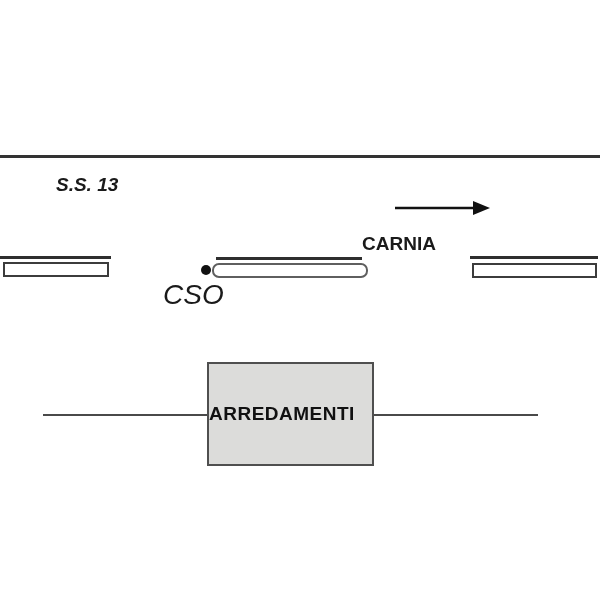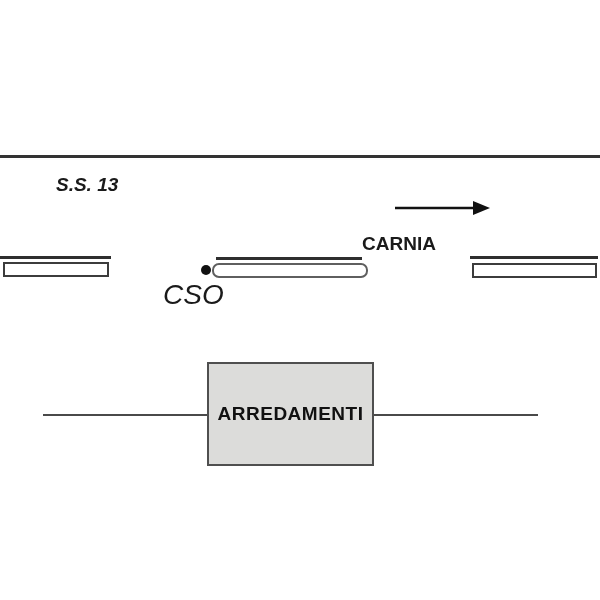--- a/index.html
+++ b/index.html
@@ -100,21 +100,20 @@
   .access-right { left: 374px; top: 414px; width: 164px; }
 
   .building-box {
     left: 207px; top: 362px;
     width: 167px; height: 104px;
     background: #dcdcda;
     border: 2px solid #4f4f4f;
     box-sizing: border-box;
     display: flex;
     align-items: center;
-    justify-content: center;
   }
   .building-label {
     font-size: 19px;
     font-weight: bold;
     color: #111111;
     letter-spacing: 0.5px;
   }
 </style>
 </head>
 <body>

